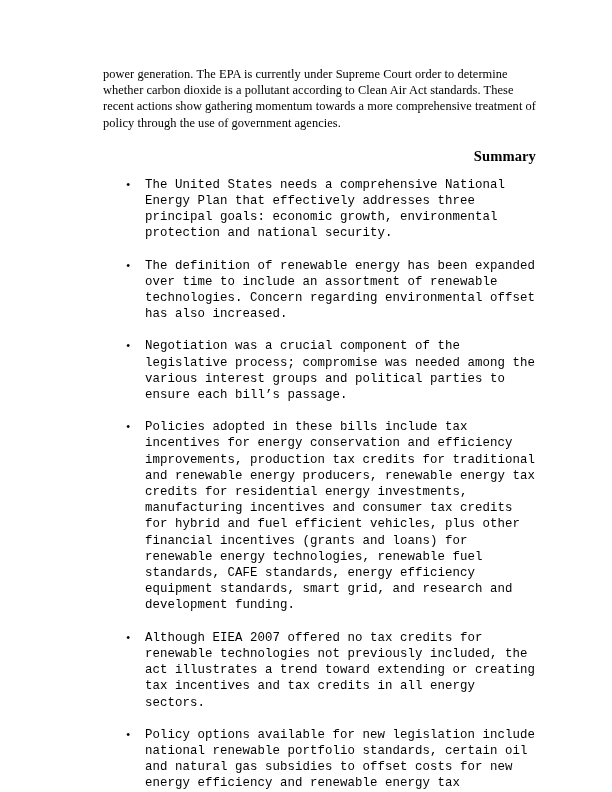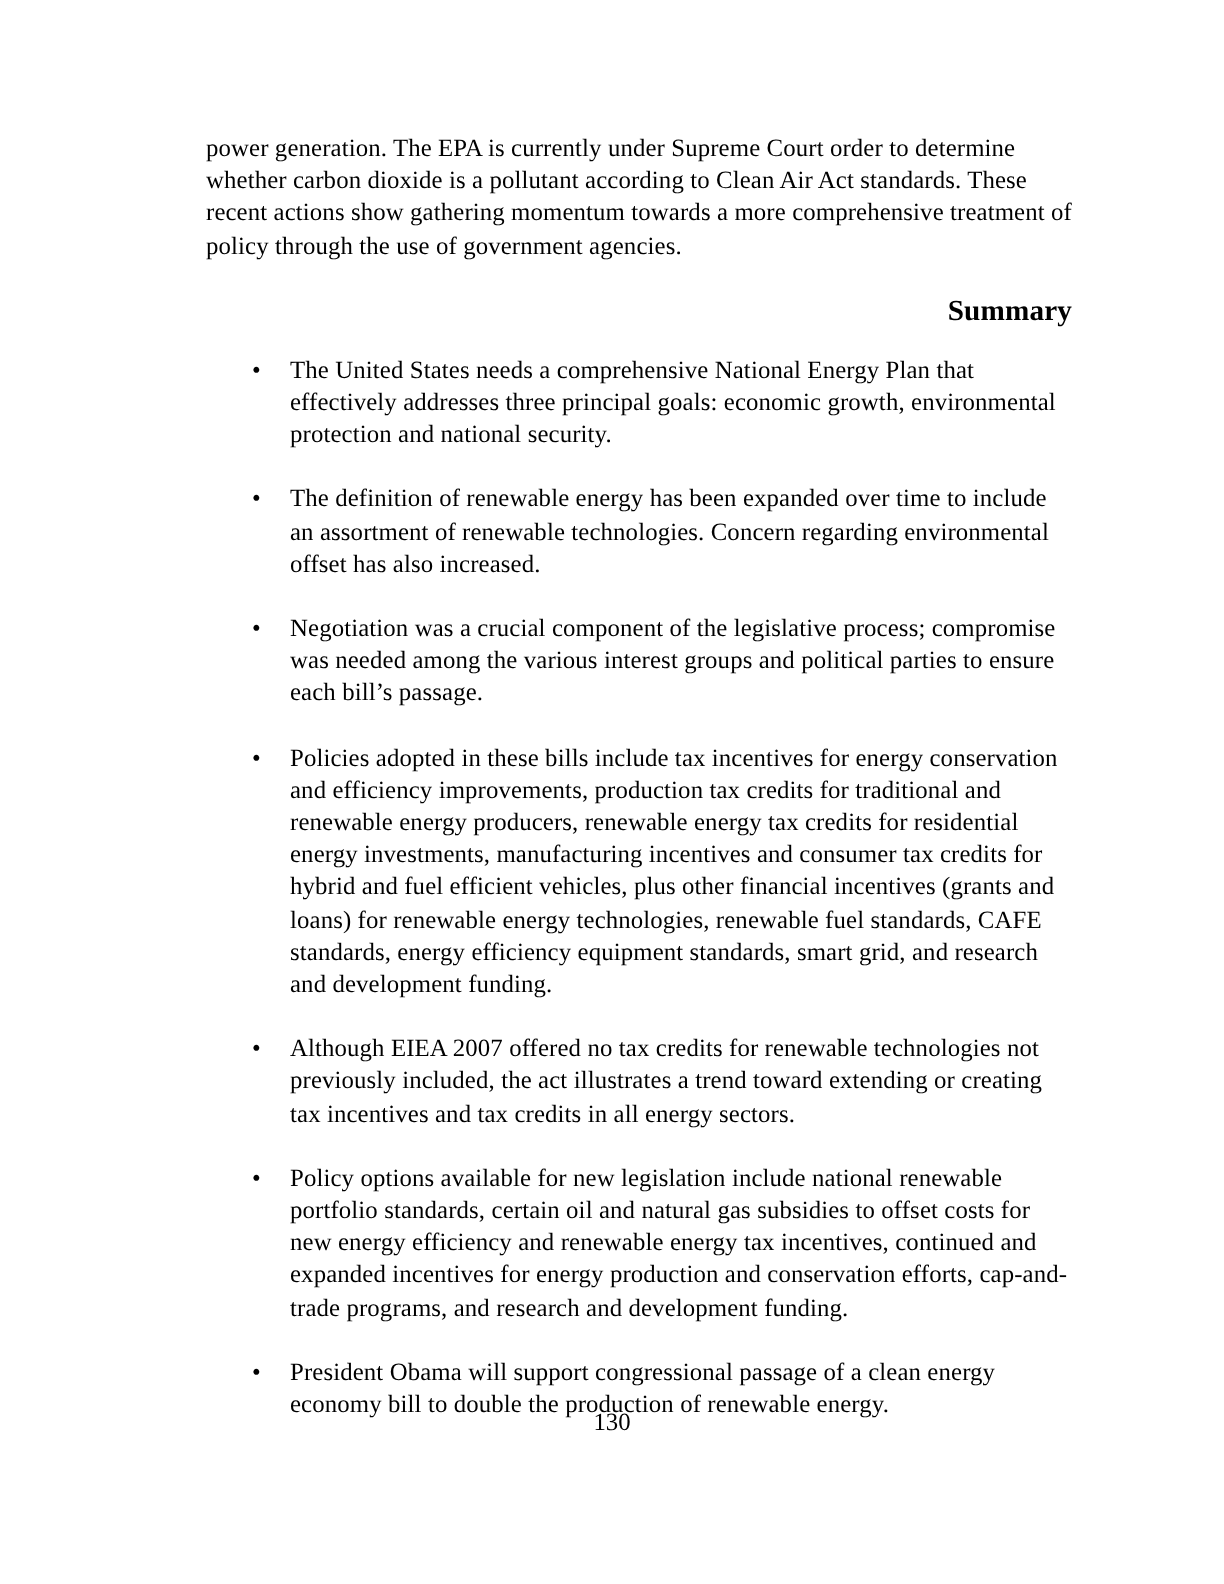--- a/index.html
+++ b/index.html
@@ -63,20 +63,21 @@
   }
   .bullet-marker {
     position: absolute;
     left: 23px;
     top: 0;
     font-size: 12.4px;
     line-height: 16.2px;
   }
   .bullet-text {
     display: block;
+    font-family: Liberation Mono, monospace;
   }
   .page-number {
     position: absolute;
     left: 0;
     top: 703px;
     width: 612px;
     text-align: center;
     font-size: 12.4px;
     line-height: 16px;
   }
@@ -125,15 +126,14 @@
       </li>
 
       <li class="bullet-item">
         <span class="bullet-marker">•</span>
         <span class="bullet-text">President Obama will support congressional passage of a clean energy economy bill to double the production of renewable energy.</span>
       </li>
 
     </ul>
   </div>
 
-  <div class="page-number">130</div>
 
 </div>
 
 </body></html>

